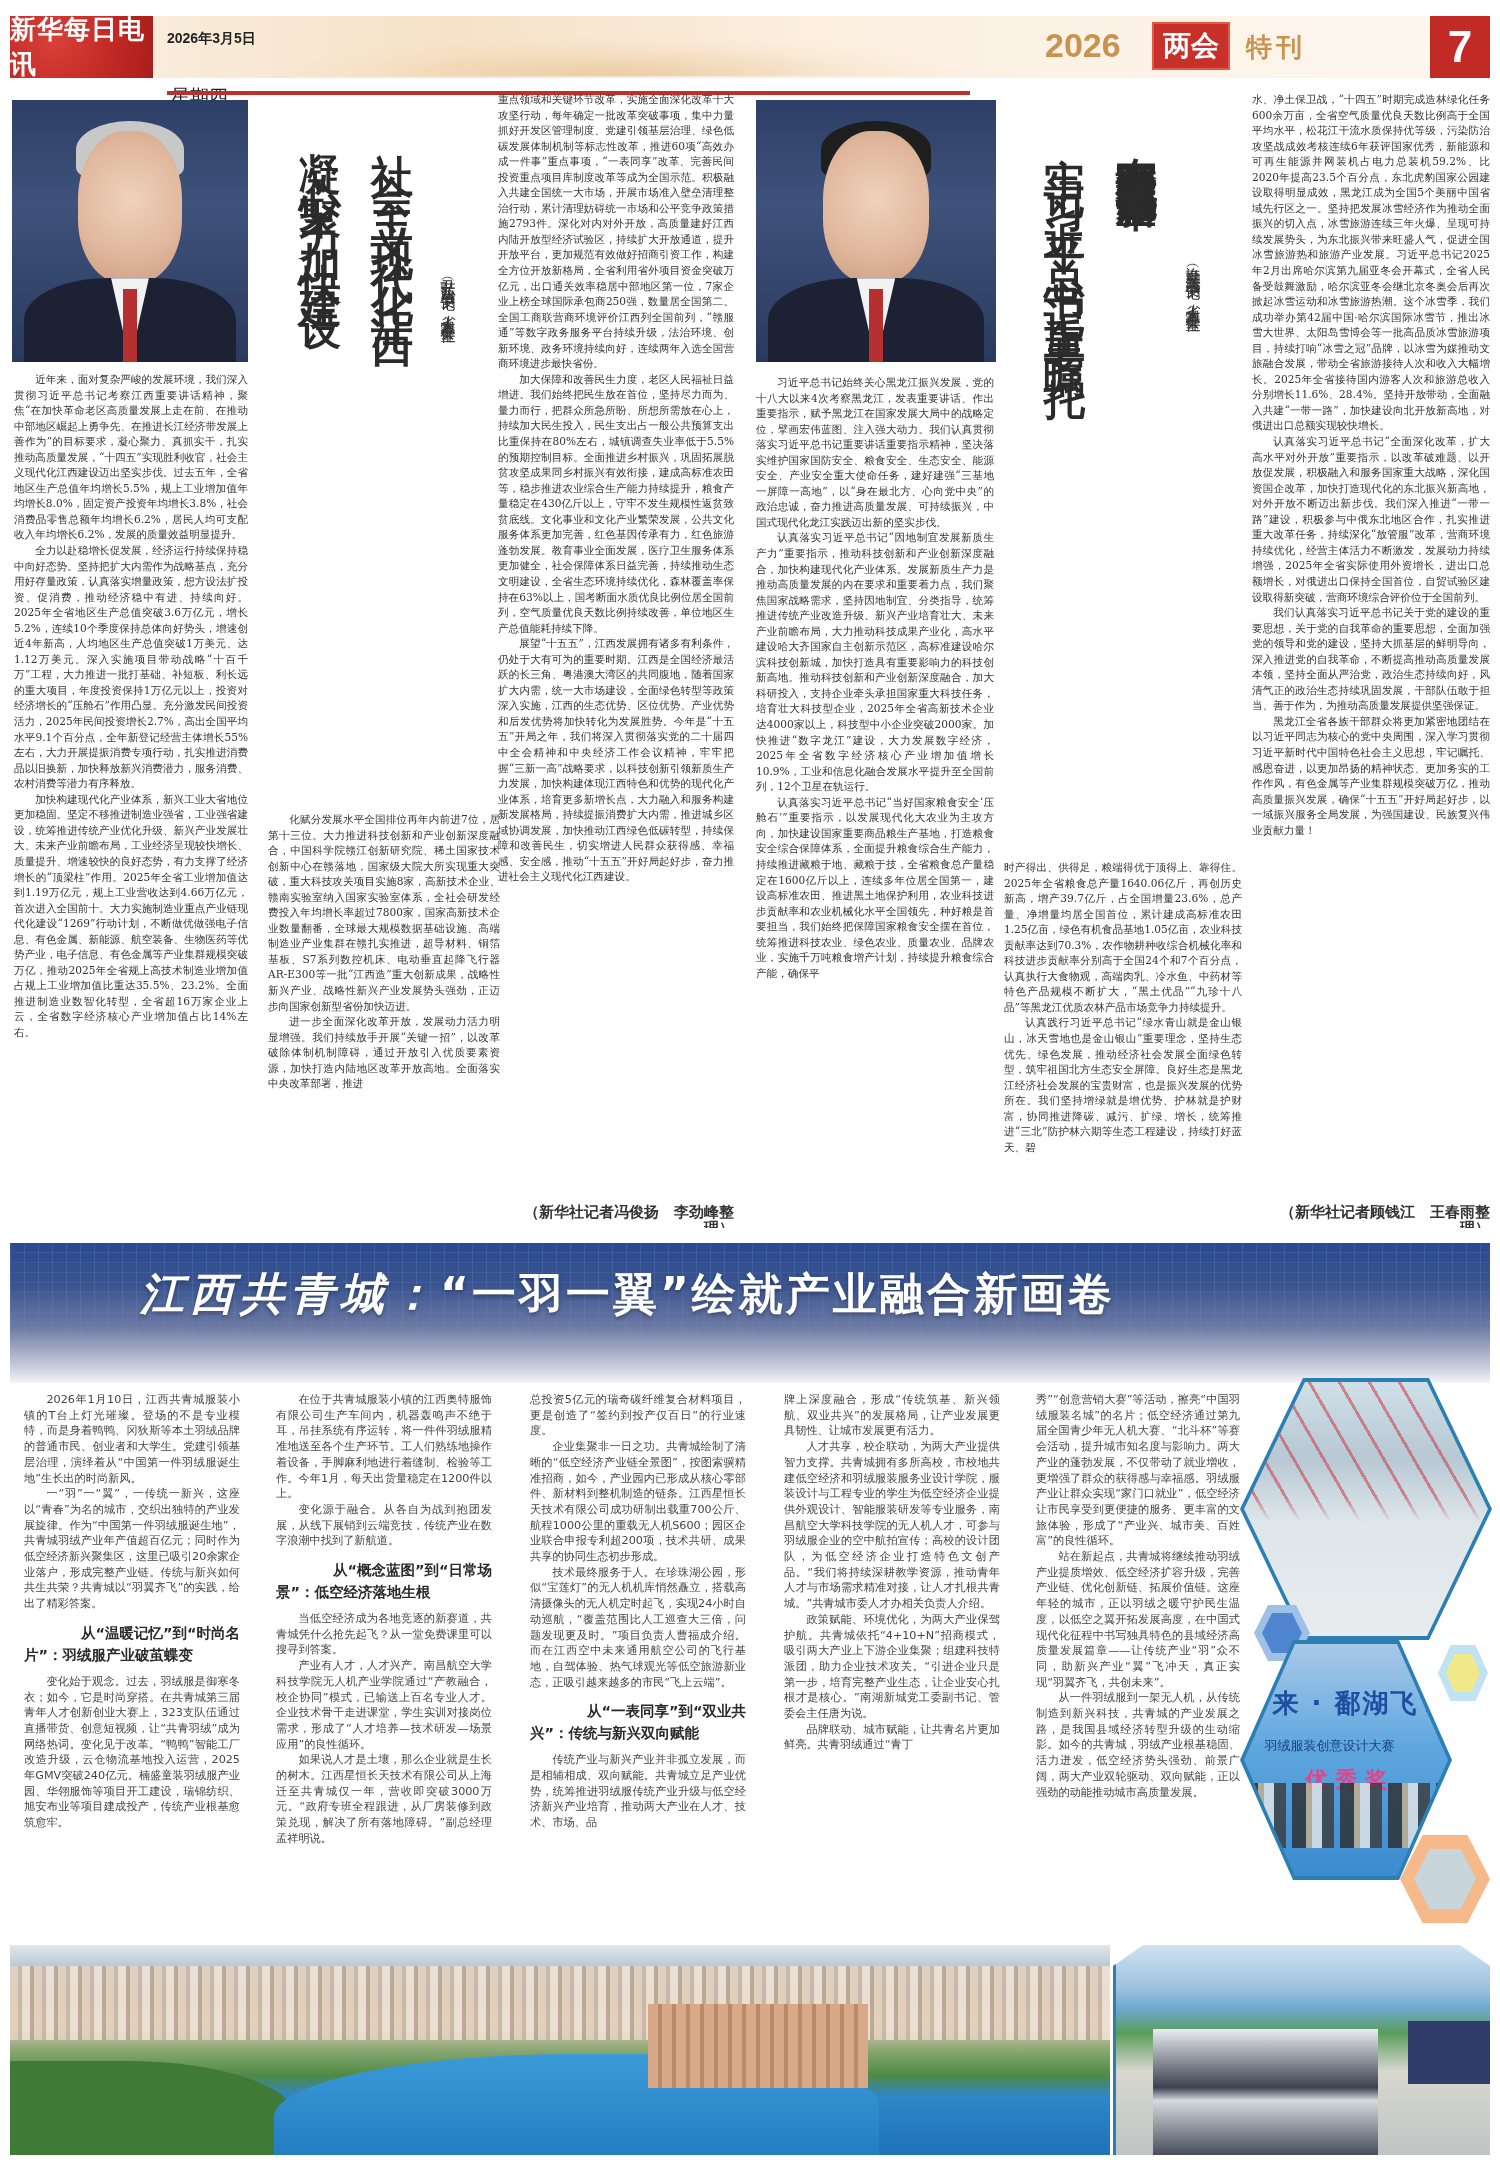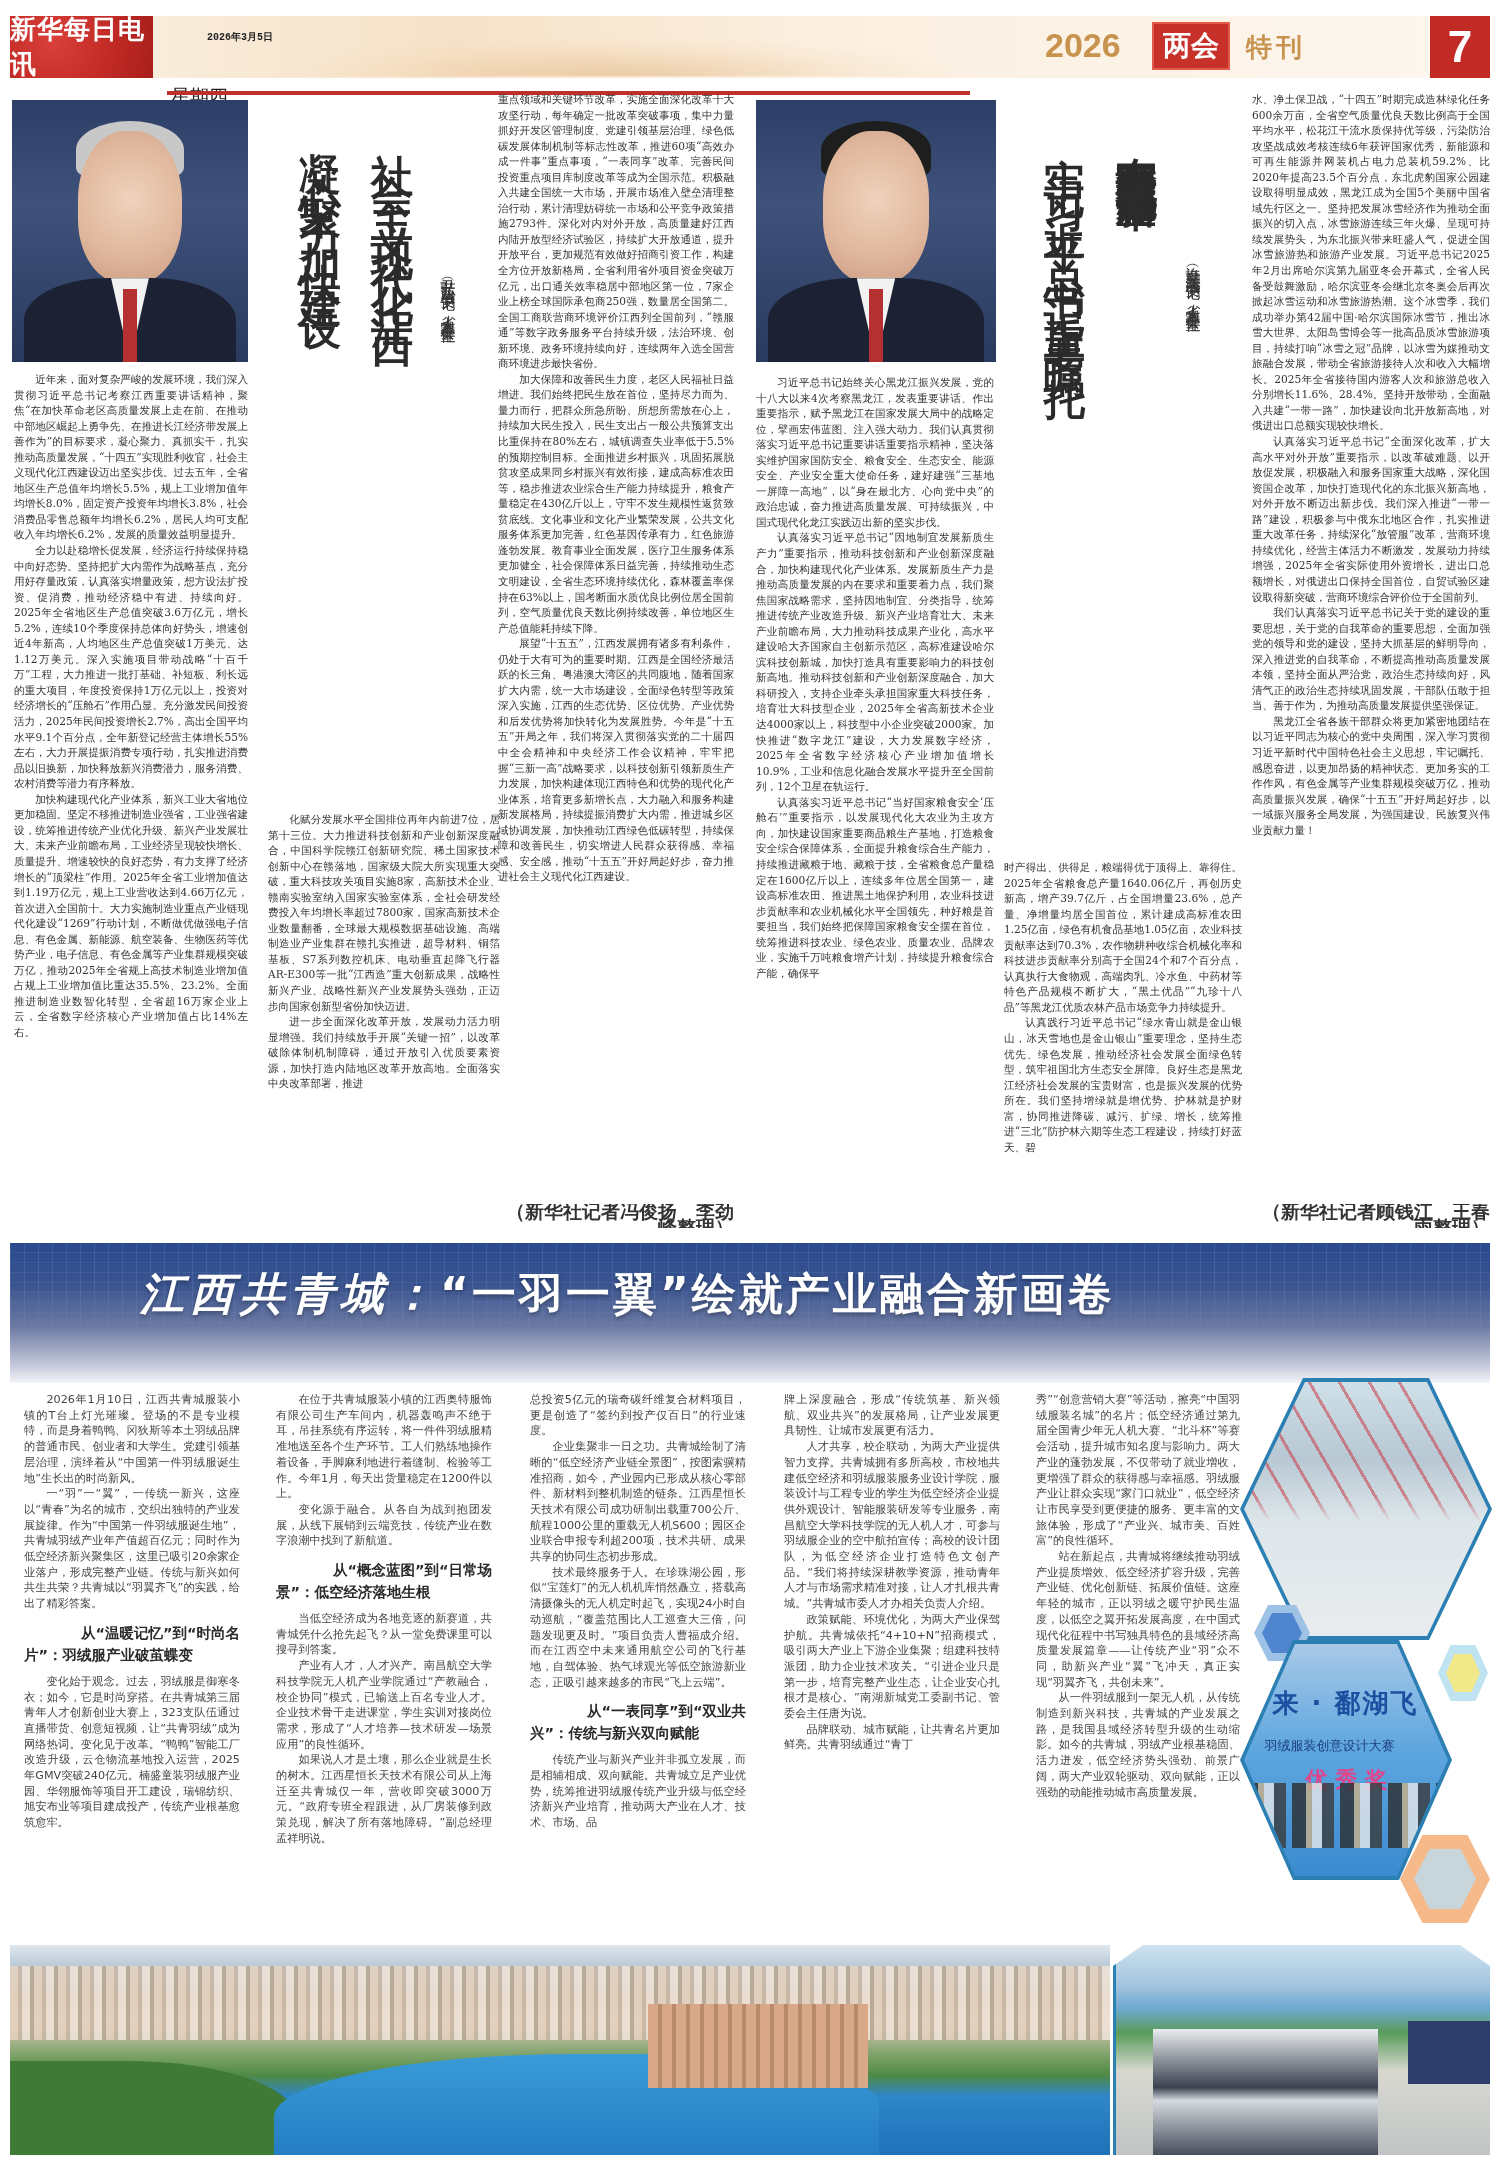--- a/index.html
+++ b/index.html
@@ -6,36 +6,36 @@
   html, body { width: 1500px; height: 2173px; background: #fff; overflow: hidden; }
   body { position: relative; font-family: "DejaVu Serif", "Liberation Serif", serif; color: #2a2a2a; }
 
   
   .masthead { position: absolute; left: 10px; top: 16px; width: 1480px; height: 62px;
     background: linear-gradient(90deg, #fbf1e4 0%, #f6e2c8 30%, #fbefe0 55%, #fdf7ef 100%); }
   .masthead .logo-box { position: absolute; left: 0; top: 0; width: 143px; height: 62px;
     background: radial-gradient(circle at 30% 40%, #d9403a 0%, #c22a25 55%, #a81e1b 100%);
     color: #fff; display: flex; align-items: center; justify-content: center;
     font-family: "DejaVu Serif", serif; font-size: 26px; font-weight: bold; letter-spacing: 1px; }
-  .masthead .date { position: absolute; left: 157px; top: 14px; font-family: Liberation Mono, monospace; font-size: 10px; color: #222; font-weight: bold; margin-left: 40px; }
+  .masthead .date { position: absolute; left: 157px; top: 14px; font-family: Liberation Sans, sans-serif; font-size: 14px; color: #222; font-weight: bold; }
   .masthead .weekday { position: absolute; left: 161px; top: 34px; font-family: "Liberation Sans", sans-serif; font-size: 19px; color: #222; margin-top: 34px; }
   .masthead .mountain { position: absolute; left: 260px; top: 20px; width: 700px; height: 40px;
     background: radial-gradient(ellipse at 50% 100%, rgba(220,170,110,.45) 0%, rgba(240,200,150,.15) 50%, transparent 70%); }
   .masthead .rule { position: absolute; left: 157px; top: 75px; width: 803px; height: 4px; background: #c0302a; }
   .masthead .year { position: absolute; left: 1035px; top: 10px; font-family: "Liberation Sans", sans-serif; font-weight: bold; font-size: 34px; color: #c8934e; }
   .masthead .lianghui { position: absolute; left: 1142px; top: 6px; width: 78px; height: 48px; background: #c8302a; border: 2px solid #e25b4a;
     color: #fff; font-size: 28px; font-weight: bold; display: flex; align-items: center; justify-content: center; }
   .masthead .tekan { position: absolute; left: 1236px; top: 14px; font-family: "Liberation Sans", sans-serif; font-size: 26px; font-weight: bold; color: #c8934e; letter-spacing: 4px; }
   .masthead .pageno { position: absolute; left: 1420px; top: 0; width: 60px; height: 62px; background: #c22a25; color: #fff;
     font-family: "Liberation Sans", sans-serif; font-size: 44px; font-weight: bold; display: flex; align-items: center; justify-content: center; }
 
   
   .col { position: absolute; font-size: 10.6px; line-height: 15.55px; text-align: justify; color: #333; overflow: hidden; }
   .col p { text-indent: 2em; }
-  .col .credit { text-indent: 0; text-align: right; font-family: "Liberation Sans", sans-serif; font-weight: bold; font-size: 19px; margin-top: 4px; }
+  .col .credit { text-indent: 0; text-align: right; font-family: "Liberation Sans", sans-serif; font-weight: bold; font-size: 15px; margin-top: 4px; }
 
   .portrait { position: absolute; background: linear-gradient(180deg, #2d3f66 0%, #3f527b 40%, #2a3a5e 100%); overflow: hidden; }
   .portrait .face { position: absolute; left: 28%; top: 12%; width: 44%; height: 58%; border-radius: 45% 45% 42% 42%;
     background: radial-gradient(circle at 50% 45%, #f0d2bc 0%, #dfb69b 60%, #c99a80 100%); }
   .portrait .hair { position: absolute; left: 27%; top: 8%; width: 46%; height: 22%; border-radius: 50% 50% 20% 20%; background: #c8c8c8; }
   .portrait.dark-hair .hair { background: #1e1e1e; }
   .portrait .suit { position: absolute; left: 5%; top: 68%; width: 90%; height: 40%; border-radius: 40% 40% 0 0; background: #1c2234; }
   .portrait .shirt { position: absolute; left: 42%; top: 68%; width: 16%; height: 32%; background: #f2f2f2; clip-path: polygon(0 0, 100% 0, 50% 100%); }
   .portrait .tie { position: absolute; left: 47%; top: 72%; width: 6%; height: 28%; background: #b53030; }
 

